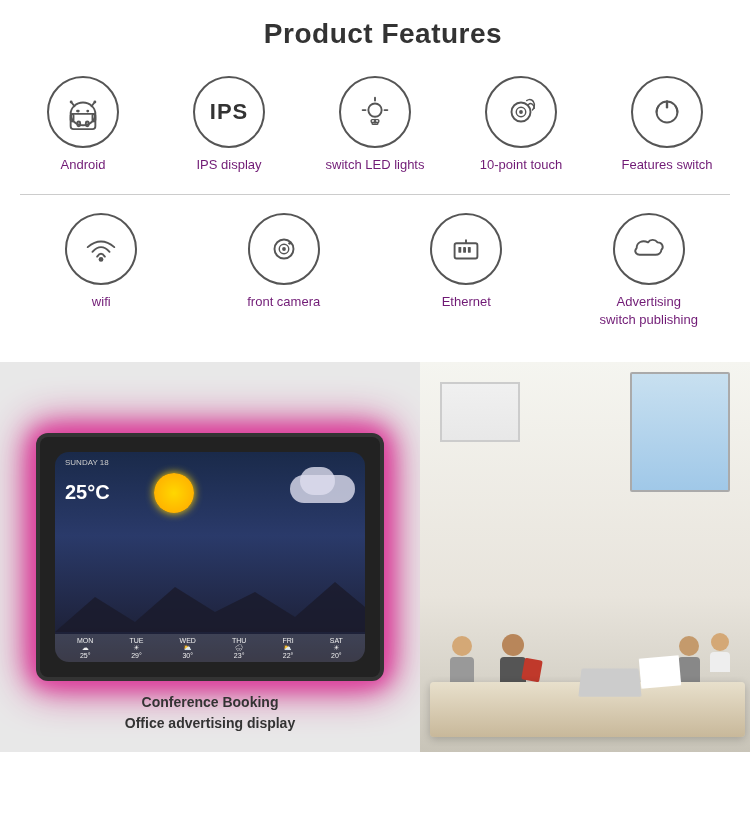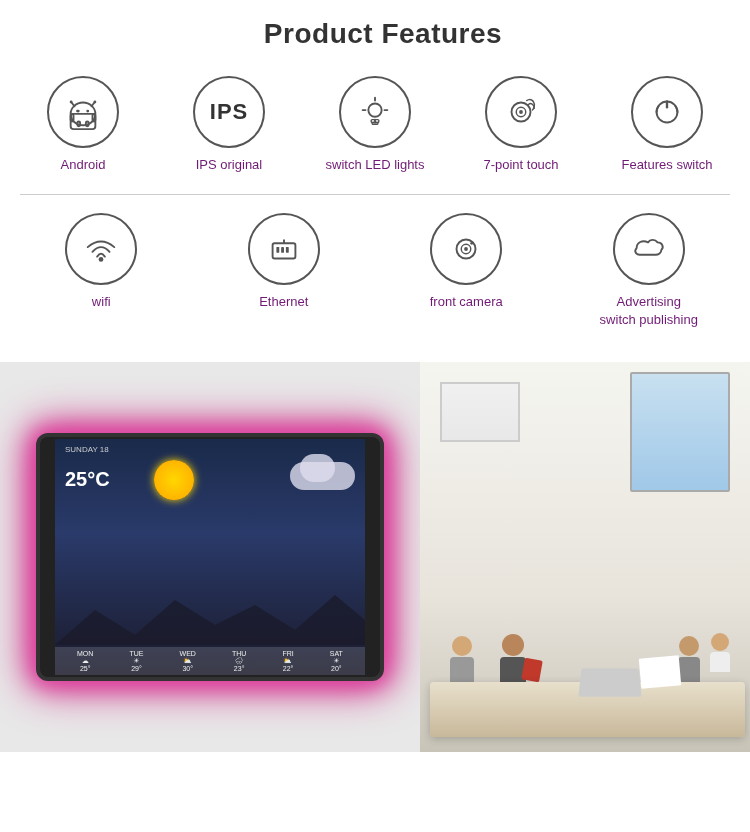--- a/index.html
+++ b/index.html
@@ -79,23 +79,23 @@
       background: #222;
       border-radius: 8px;
       display: flex;
       align-items: center;
       justify-content: center;
       position: relative;
       box-shadow: 0 0 0 4px #333, 0 0 20px 8px #e040a0, 0 0 40px 12px #cc2080;
     }
     .screen-inner {
       width: 310px;
-      height: 236px;
+      height: 210px;
       background: linear-gradient(180deg, #1a2a4a 0%, #2a3a6a 40%, #1a1a2a 100%);
-      border-radius: 0;
+      border-radius: 14px;
       overflow: hidden;
       position: relative;
     }
     .bottom-caption {
       position: absolute;
       bottom: 18px;
       text-align: center;
       font-size: 14px;
       font-weight: bold;
       color: #333;
@@ -168,21 +168,21 @@
           <rect x="7" y="22" width="26" height="16" rx="3" fill="none" stroke="#555" stroke-width="2"></rect>
         </svg>
       </div>
       <span class="feature-label">Android</span>
     </div>
 
     <div class="feature-item">
       <div class="feature-icon-circle">
         <span class="ips-text">IPS</span>
       </div>
-      <span class="feature-label">IPS original</span>
+      <span class="feature-label">IPS display</span>
     </div>
 
     <div class="feature-item">
       <div class="feature-icon-circle">
         <svg viewBox="0 0 40 40">
           <circle cx="20" cy="18" r="7" fill="none" stroke="#555" stroke-width="2"></circle>
           <line x1="20" y1="8" x2="20" y2="5" stroke="#555" stroke-width="2" stroke-linecap="round"></line>
           <line x1="20" y1="28" x2="20" y2="31" stroke="#555" stroke-width="2" stroke-linecap="round"></line>
           <line x1="30" y1="18" x2="33" y2="18" stroke="#555" stroke-width="2" stroke-linecap="round"></line>
           <line x1="10" y1="18" x2="7" y2="18" stroke="#555" stroke-width="2" stroke-linecap="round"></line>
@@ -199,21 +199,21 @@
           <circle cx="20" cy="20" r="10" fill="none" stroke="#555" stroke-width="2"></circle>
           <circle cx="20" cy="20" r="5" fill="none" stroke="#555" stroke-width="1.5"></circle>
 
           <path d="M26 8 C26 8, 30 5, 33 9" fill="none" stroke="#555" stroke-width="1.5" stroke-linecap="round"></path>
           <path d="M33 9 C35 12, 34 16, 32 18" fill="none" stroke="#555" stroke-width="1.5" stroke-linecap="round"></path>
           <circle cx="20" cy="20" r="2" fill="#555"></circle>
 
           <path d="M28 12 C30 10, 34 12, 34 16" fill="none" stroke="#555" stroke-width="1.5" stroke-linecap="round"></path>
         </svg>
       </div>
-      <span class="feature-label">7-point touch</span>
+      <span class="feature-label">10-point touch</span>
     </div>
 
     <div class="feature-item">
       <div class="feature-icon-circle">
         <svg viewBox="0 0 40 40">
           <circle cx="20" cy="20" r="11" fill="none" stroke="#555" stroke-width="2"></circle>
           <line x1="20" y1="9" x2="20" y2="15" stroke="#555" stroke-width="2.5" stroke-linecap="round"></line>
           <path d="M11 14 A11 11 0 0 0 9 20" fill="none" stroke="#555" stroke-width="2" stroke-linecap="round"></path>
           <path d="M29 14 A11 11 0 0 1 31 20" fill="none" stroke="#555" stroke-width="2" stroke-linecap="round"></path>
         </svg>
@@ -231,45 +231,45 @@
     <div class="feature-item">
       <div class="feature-icon-circle">
         <svg viewBox="0 0 40 40">
           <path d="M6 18 Q20 6 34 18" fill="none" stroke="#555" stroke-width="2" stroke-linecap="round"></path>
           <path d="M11 23 Q20 13 29 23" fill="none" stroke="#555" stroke-width="2" stroke-linecap="round"></path>
           <path d="M16 28 Q20 22 24 28" fill="none" stroke="#555" stroke-width="2" stroke-linecap="round"></path>
           <circle cx="20" cy="31" r="2.5" fill="#555"></circle>
         </svg>
       </div>
       <span class="feature-label">wifi</span>
+    </div>
+
+    <div class="feature-item">
+      <div class="feature-icon-circle">
+        <svg viewBox="0 0 40 40">
+          <circle cx="20" cy="20" r="10" fill="none" stroke="#555" stroke-width="2"></circle>
+          <circle cx="20" cy="20" r="5" fill="none" stroke="#555" stroke-width="1.5"></circle>
+          <circle cx="20" cy="20" r="2" fill="#555"></circle>
+          <circle cx="26" cy="14" r="1.5" fill="#555"></circle>
+        </svg>
+      </div>
+      <span class="feature-label">front camera</span>
     </div>
 
     <div class="feature-item">
       <div class="feature-icon-circle">
         <svg viewBox="0 0 40 40">
           <rect x="8" y="14" width="24" height="16" rx="2" fill="none" stroke="#555" stroke-width="2"></rect>
           <rect x="12" y="18" width="3" height="6" rx="0.5" fill="#555"></rect>
           <rect x="17" y="18" width="3" height="6" rx="0.5" fill="#555"></rect>
           <rect x="22" y="18" width="3" height="6" rx="0.5" fill="#555"></rect>
           <line x1="20" y1="10" x2="20" y2="14" stroke="#555" stroke-width="2"></line>
         </svg>
       </div>
       <span class="feature-label">Ethernet</span>
-    </div>
-
-    <div class="feature-item">
-      <div class="feature-icon-circle">
-        <svg viewBox="0 0 40 40">
-          <circle cx="20" cy="20" r="10" fill="none" stroke="#555" stroke-width="2"></circle>
-          <circle cx="20" cy="20" r="5" fill="none" stroke="#555" stroke-width="1.5"></circle>
-          <circle cx="20" cy="20" r="2" fill="#555"></circle>
-          <circle cx="26" cy="14" r="1.5" fill="#555"></circle>
-        </svg>
-      </div>
-      <span class="feature-label">front camera</span>
     </div>
 
     <div class="feature-item">
       <div class="feature-icon-circle">
         <svg viewBox="0 0 40 40">
           <path d="M10 26 C6 26, 4 22, 7 19 C7 13, 13 10, 19 13 C21 10, 26 9, 29 13 C34 13, 36 18, 33 21 C33 24, 30 26, 27 26 Z" fill="none" stroke="#555" stroke-width="2" stroke-linejoin="round"></path>
         </svg>
       </div>
       <span class="feature-label" style="white-space:pre-line; text-align:center;">Advertising
 switch publishing</span>
@@ -303,20 +303,24 @@
             <div style="text-align:center;">MON<br>☁<br>25°</div>
             <div style="text-align:center;">TUE<br>☀<br>29°</div>
             <div style="text-align:center;">WED<br>⛅<br>30°</div>
             <div style="text-align:center;">THU<br>🌧<br>23°</div>
             <div style="text-align:center;">FRI<br>⛅<br>22°</div>
             <div style="text-align:center;">SAT<br>☀<br>20°</div>
           </div>
         </div>
       </div>
     </div>
+    <div class="bottom-caption">
+      <div>Conference Booking</div>
+      <div>Office advertising display</div>
+    </div>
   </div>
 
   <div class="bottom-right">
     <div class="meeting-scene">
 
       <div class="window-bg"></div>
 
       <div class="whiteboard">
         <div style="width:100%; height:100%; background: linear-gradient(180deg, #f0f0f0, #e8e8e8);"></div>
       </div>

